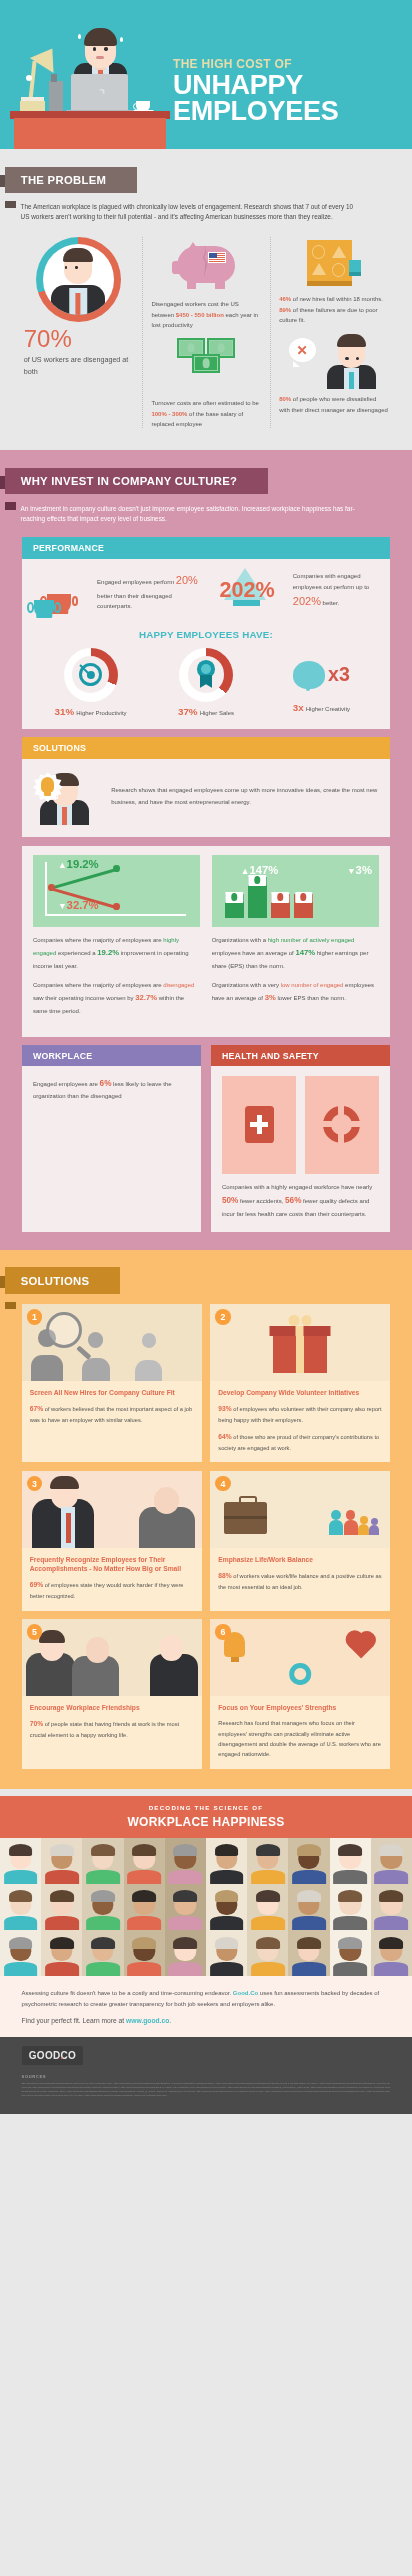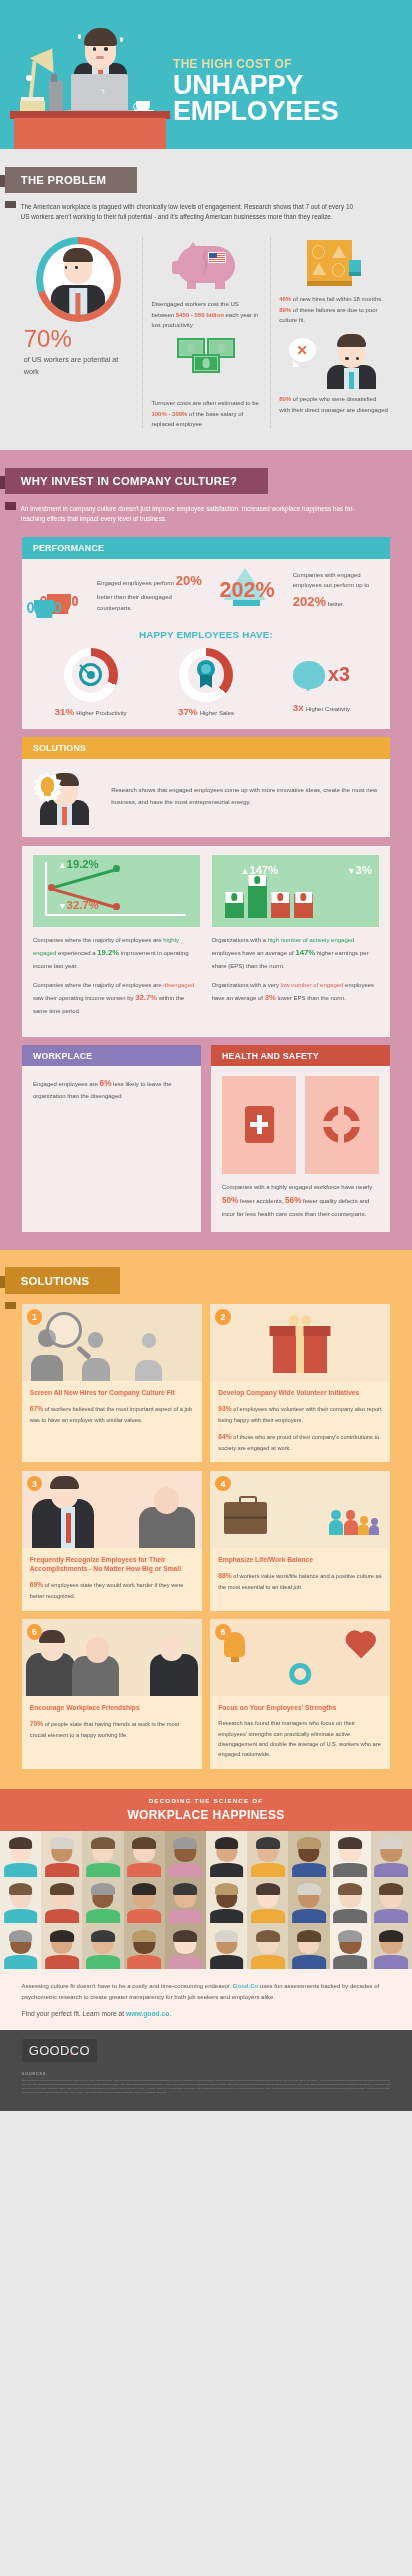--- a/index.html
+++ b/index.html
@@ -184,21 +184,21 @@
   .card-head.teal { background: #42bcc4; }
   .card-head.orange { background: #efab3a; }
   .card-head.green { background: #4fbe72; }
   .card-head.purple { background: #8a7cb8; }
   .card-head.red { background: #cc5340; }
   .card-body { padding: 9.3px 11.3px 12.4px 11.3px; }
 
   .perf-row { display: flex; align-items: center; gap: 5.2px; }
   .perf-half { flex: 1; display: flex; align-items: center; gap: 7.2px; }
   .perf-text { font-size: 6px; line-height: 1.75; color: #555; }
-  .hl-o { color: #e1694f; font-weight: bold; font-size: 13px; }
+  .hl-o { color: #e1694f; font-weight: normal; font-size: 11px; }
 
   .trophies { position: relative; width: 57px; height: 44px; flex: none; }
   .trophy { position: absolute; bottom: 0; }
   .trophy-cup { width: 24px; height: 19.6px; border-radius: 0 0 11.3px 11.3px; }
   .trophy-handle { position: absolute; top: 2.1px; width: 6.7px; height: 10.3px; border: 2.6px solid; border-radius: 50%; }
   .trophy-stem { position: absolute; left: 50%; transform: translateX(-50%); bottom: 5.2px; width: 4.1px; height: 7.2px; }
   .trophy-base { position: absolute; left: 50%; transform: translateX(-50%); bottom: 0; width: 17.5px; height: 5.2px; border-radius: 1px; }
 
   .chart-202 { position: relative; width: 77px; height: 47px; flex: none; }
   .tri-202 { position: absolute; left: 15.5px; top: 0; width: 0; height: 0;
@@ -340,37 +340,37 @@
   .fam-b { width: 14px; height: 15.5px; border-radius: 6.2px 6.2px 0 0; margin-top: 1px; }
 
   .lightbulb-solid { position: absolute; left: 14.4px; top: 12.4px; width: 20.6px; height: 25px; background: #f0a43a; border-radius: 10.3px 10.3px 4.1px 4.1px; }
   .lightbulb-solid::after { content:""; position: absolute; left: 6.2px; top: 25px; width: 8.2px; height: 5.2px; background: #d98e2a; }
   .heart-small { position: absolute; right: 20.6px; top: 17.5px; width: 17.5px; height: 17.5px; background: #cc5340; transform: rotate(-45deg); }
   .heart-small::before, .heart-small::after { content:""; position:absolute; width: 17.5px; height: 17.5px; border-radius: 50%; background: #cc5340; }
   .heart-small::before { top: -8.8px; left: 0; } .heart-small::after { top: 0; left: 8.8px; }
   .gear-small { position: absolute; left: 50%; transform: translateX(-50%); bottom: 11.3px; width: 21.6px; height: 21.6px; border-radius: 50%; border: 5.2px solid #42bcc4; }
 
   
-  .decoding { background: #fdf0ea; }
+  .decoding { background: #fdf0ea; margin-top: 7px; }
   .dec-head { background: #e1694f; color: #fff; text-align: center; padding: 8.2px 0 9.3px 0; }
   .dec-head .l1 { font-size: 6.2px; font-weight: bold; letter-spacing: 1.2px; margin-bottom: 3.1px; }
   .dec-head .l2 { font-size: 12px; font-weight: bold; letter-spacing: 0.3px; }
   .faces { display: grid; grid-template-columns: repeat(10, 1fr); }
   .face { aspect-ratio: 1 / 1.12; position: relative; overflow: hidden; }
   .face-head { position: absolute; left: 50%; transform: translateX(-50%); top: 22%; width: 52%; height: 46%; border-radius: 46%; }
   .face-hair { position: absolute; left: 50%; transform: translateX(-50%); top: 14%; width: 58%; height: 26%; border-radius: 50% 50% 10% 10%; }
   .face-body { position: absolute; left: 50%; transform: translateX(-50%); bottom: 0; width: 82%; height: 30%; border-radius: 40% 40% 0 0; }
   .dec-text { padding: 11.3px 21.6px 4.1px 21.6px; font-size: 6px; line-height: 1.9; color: #555; }
   .link { color: #42bcc4; font-weight: bold; }
   .dec-cta { padding: 2.1px 21.6px 13.4px 21.6px; font-size: 6.7px; color: #555; }
 
   
   .footer { background: #4a4a4a; padding: 9.3px 21.6px 15.5px 21.6px; }
   .logo-box { display: inline-block; background: #3d3d3d; padding: 4.1px 7.2px; border-radius: 1.5px; }
-  .logo-text { color: #e8e8e8; font-size: 13px; font-weight: normal; letter-spacing: 0.3px; }
+  .logo-text { color: #e8e8e8; font-size: 10px; font-weight: bold; letter-spacing: 0.3px; }
   .logo-text .dot { color: #e1694f; }
   .sources-title { color: #9a9a9a; font-size: 4.1px; font-weight: bold; letter-spacing: 0.6px; margin: 8.2px 0 3.1px 0; }
   .sources { color: #8c8c8c; font-size: 2.4px; line-height: 1.75; word-break: break-all; }
 </style>
 </head>
 <body>
 
 <div class="page">
 
   <div class="hero">
@@ -428,21 +428,21 @@
             <div class="av-body"></div>
               <div class="av-shirt"></div>
               <div class="av-tie"></div>
             <div class="av-head"></div>
               <div class="av-hair"></div>
             <div class="av-eye" style="left:21.6px;"></div>
               <div class="av-eye" style="left:32px;"></div>
           </div>
         </div>
         <div class="big-pct">70%</div>
-        <div class="pcol-wide-text">of US workers are potential at work</div>
+        <div class="pcol-wide-text">of US workers are disengaged at both</div>
       </div>
 
       <div class="pcol">
         <div class="piggy">
           <div class="piggy-ear"></div>
           <div class="piggy-body"></div>
           <div class="piggy-snout"></div>
           <div class="piggy-leg" style="left:14.4px;"></div>
           <div class="piggy-leg" style="left:43px;"></div>
           <div class="piggy-crack"></div>

